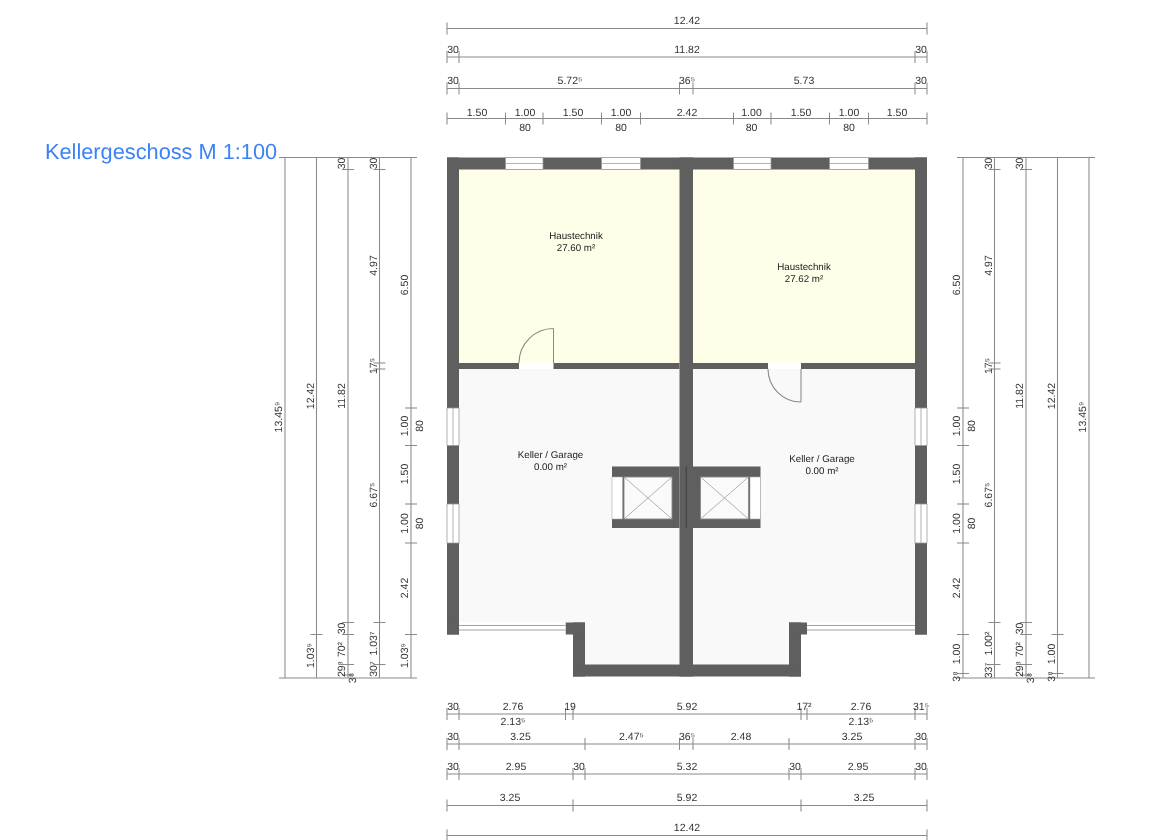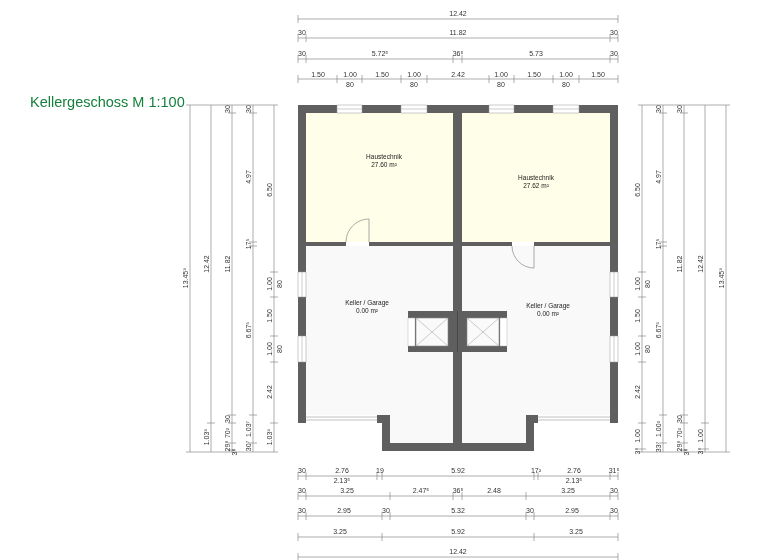--- a/index.html
+++ b/index.html
@@ -1,17 +1,17 @@
 <!DOCTYPE html>
 <html><head>
   <meta charset="utf-8">
   <style>
     html, body { margin: 0; padding: 0; background: #ffffff; }
     body { width: 768px; height: 560px; position: relative; overflow: hidden; font-family: "Liberation Sans", sans-serif; }
-    #plan-title { position: absolute; left: 30px; top: 94px; font-size: 14.5px; color: #15803d; font-family: "Liberation Sans", sans-serif; }
+    #plan-title { position: absolute; left: 30px; top: 94px; font-size: 14.5px; color: #3b82f6; font-family: "Liberation Sans", sans-serif; }
     svg { position: absolute; left: 0; top: 0; }
     .dim text, text.dim-t { font-family: "Liberation Sans", sans-serif; font-size: 7px; fill: #333; }
     .room-label { font-family: "Liberation Sans", sans-serif; font-size: 6.5px; fill: #222; text-anchor: middle; }
   </style>
 </head>
 <body>
 
 <div id="plan-title">Kellergeschoss M 1:100</div>
 
 <svg width="768" height="560" viewBox="0 0 768 560">

